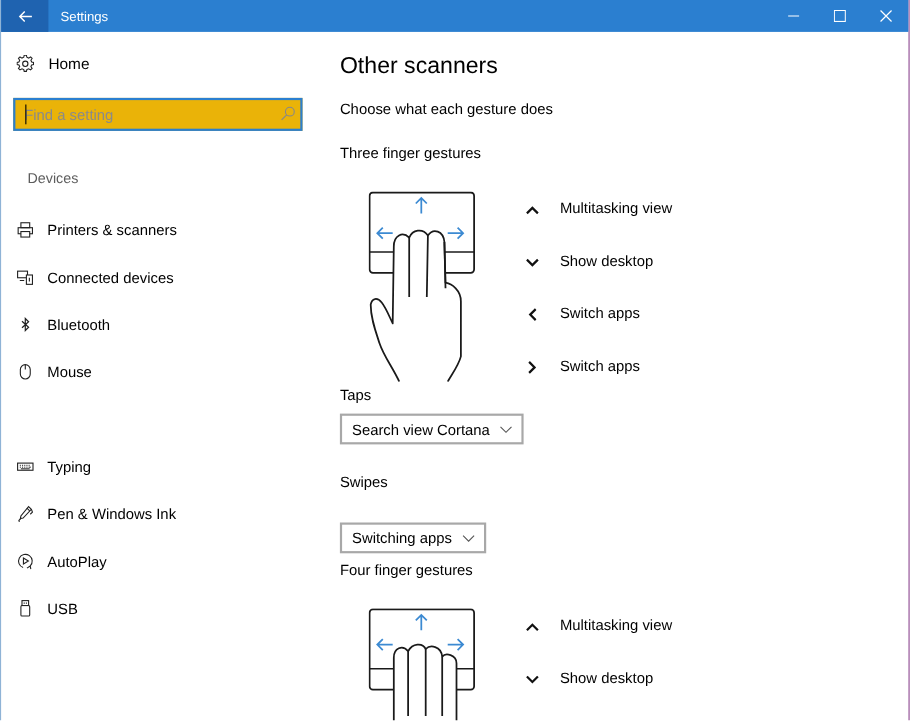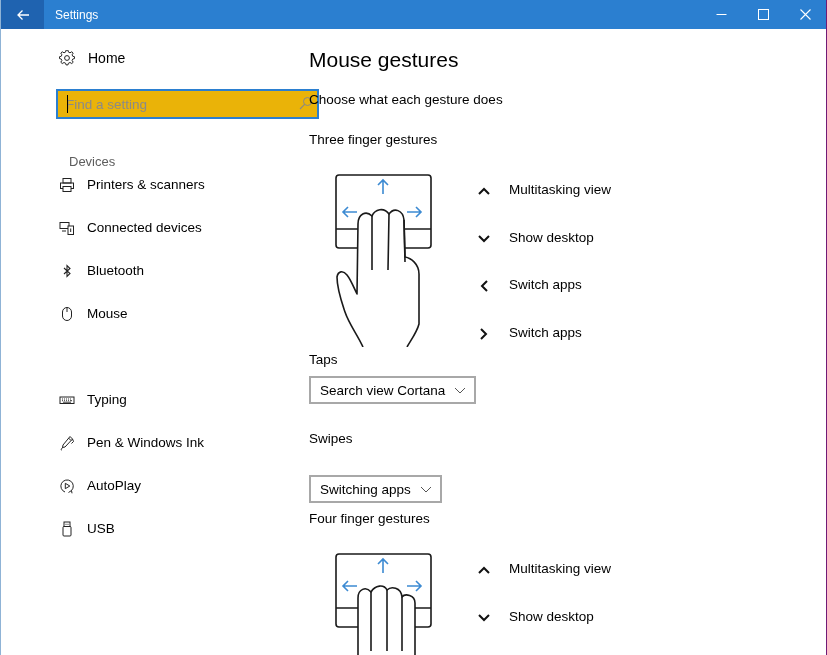--- a/index.html
+++ b/index.html
@@ -19,41 +19,41 @@
   }
   .back-btn {
     width: 43px; height: 29px; background: #1f63b0;
     display: flex; align-items: center; justify-content: center; cursor: pointer;
   }
   .title-text { margin-left: 11px; font-size: 12px; }
   .win-controls { position: absolute; right: 0; top: 0; height: 29px; display: flex; }
   .win-btn { width: 42px; height: 29px; display: flex; align-items: center; justify-content: center; cursor: pointer; }
 
   
-  .sidebar { position: absolute; left: 0; top: 29px; width: 290px; height: 626px; margin-left: 44px; }
+  .sidebar { position: absolute; left: 0; top: 29px; width: 290px; height: 626px; }
   .home {
     position: absolute; left: 14px; top: 21px; display: flex; align-items: center; cursor: pointer;
   }
   .home-label { margin-left: 13px; font-size: 14px; color: #000; }
   .search {
     position: absolute; left: 11px; top: 60px; width: 259px; height: 26px;
     border: 2px solid #2b7fd0; box-sizing: content-box; background: #eab308;
   }
   .search input {
     border: none; outline: none; width: 220px; height: 26px; padding: 0 0 0 8px;
     font-size: 13.5px; color: #333; background: transparent;
     font-family: "Liberation Sans", "DejaVu Sans", sans-serif;
   }
   .search input::placeholder { color: #8a8a8a; }
   .search-caret { position: absolute; left: 9px; top: 4px; width: 1px; height: 18px; background: #000; }
   .search-icon { position: absolute; right: 4px; top: 5px; }
   .section-label { position: absolute; left: 24px; top: 125px; font-size: 13px; color: #5d5d5d; }
   .nav-item {
     position: absolute; left: 0; width: 290px; height: 40px;
-    display: flex; align-items: flex-start; cursor: pointer;
+    display: flex; align-items: flex-end; cursor: pointer;
   }
   .nav-icon { width: 16px; height: 16px; margin-left: 14px; display: flex; align-items: center; justify-content: center; }
   .nav-label { margin-left: 12px; font-size: 13.5px; color: #000; }
   .nav-item.active .nav-label { color: #2b7fd0; }
   .active-bar { position: absolute; left: 0; top: 8px; width: 4px; height: 24px; background: #2b7fd0; }
 
   
   .content { position: absolute; left: 308px; top: 29px; width: 500px; height: 626px; }
   .page-title { position: absolute; left: 0; top: 19px; font-size: 21px; font-weight: normal; color: #000; margin: 0; }
   .subtitle { position: absolute; left: 0; top: 63px; font-size: 13.5px; color: #000; }
@@ -203,21 +203,21 @@
           <rect x="5" y="1" width="6" height="4.5" stroke="#222" fill="none"></rect>
           <rect x="4" y="5.5" width="8" height="9.5" rx="1" stroke="#222" fill="none"></rect>
           <path d="M7 2.8 V3.8 M9 2.8 V3.8" stroke="#222"></path>
         </svg>
       </span>
       <span class="nav-label">USB</span>
     </div>
   </div>
 
   <div class="content">
-    <h1 class="page-title">Mouse gestures</h1>
+    <h1 class="page-title">Other scanners</h1>
     <div class="subtitle">Choose what each gesture does</div>
 
     <div class="group-title" style="top:103px">Three finger gestures</div>
 
     <svg class="illustration" style="top:145px" width="100" height="173" viewBox="0 0 100 173">
 
       <rect x="1" y="1" width="95" height="73" rx="3" stroke="#1a1a1a" stroke-width="1.6" fill="#fff"></rect>
       <path d="M1 55 H96" stroke="#1a1a1a" stroke-width="1.4"></path>
 
       <g stroke="#3c8ad2" stroke-width="1.6" fill="none">

